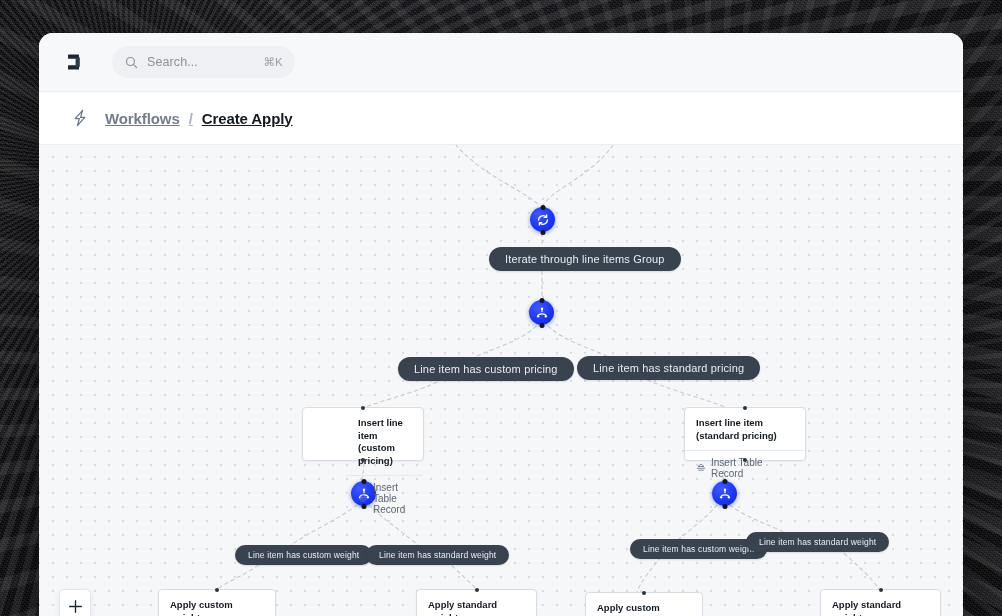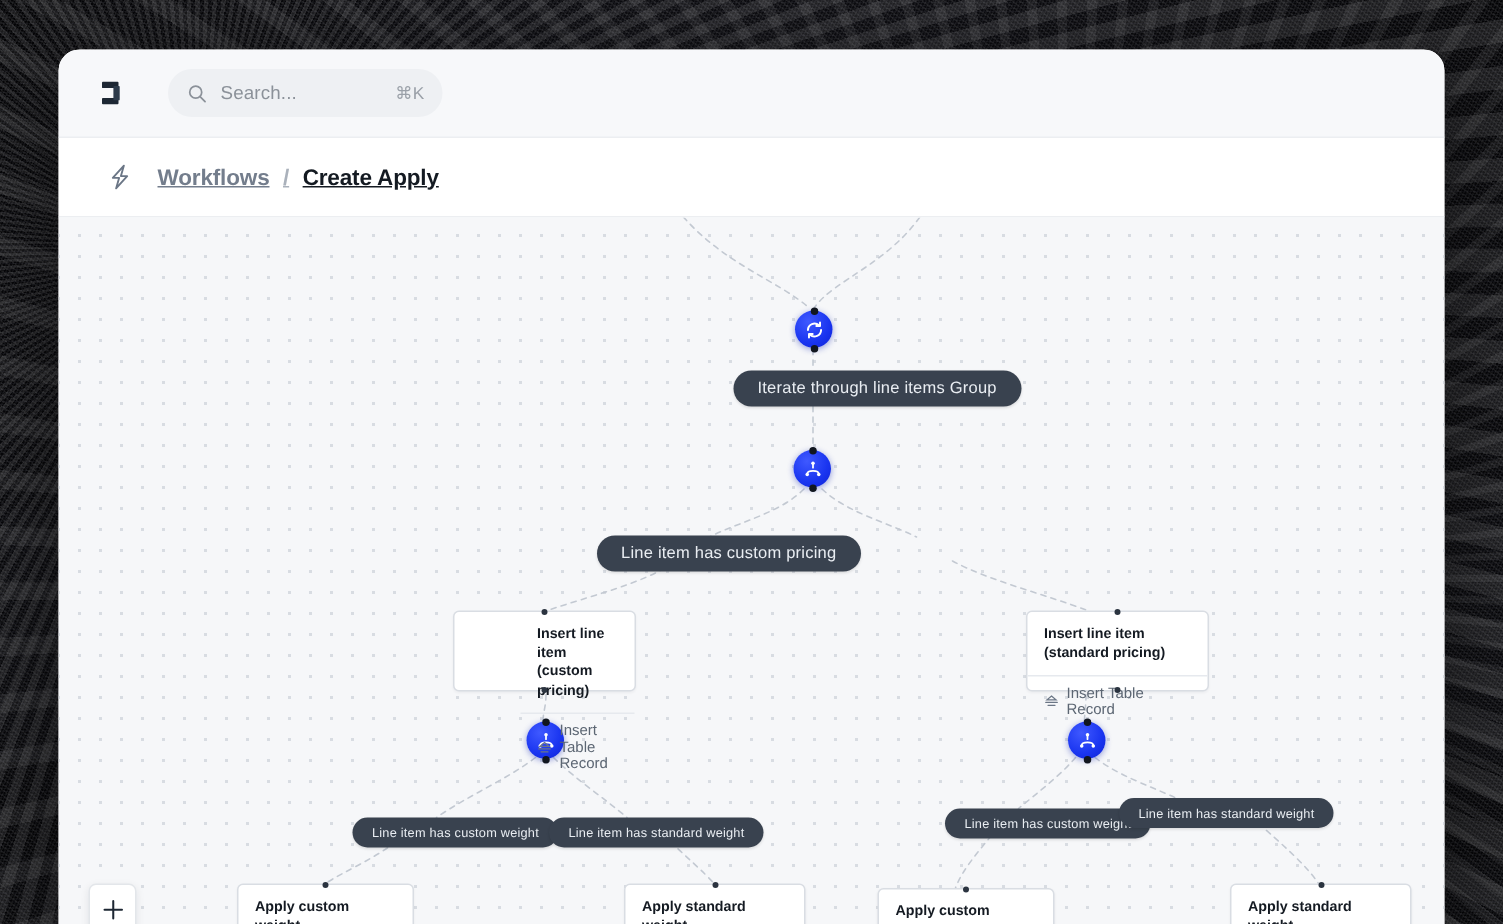--- a/index.html
+++ b/index.html
@@ -308,20 +308,21 @@
           <path d="M8 3.2 L8 6.6" fill="none" stroke="#fff" stroke-width="1.35" stroke-linecap="round"></path>
           <path d="M3.6 11.4 C 3.6 8.2, 12.4 8.2, 12.4 11.4" fill="none" stroke="#fff" stroke-width="1.35" stroke-linecap="round"></path>
           <circle cx="8" cy="3.2" r="1.35" fill="#fff"></circle>
           <circle cx="3.6" cy="11.8" r="1.35" fill="#fff"></circle>
           <circle cx="12.4" cy="11.8" r="1.35" fill="#fff"></circle>
         </svg>
       </div>
 
       <div class="pill big" style="left:450px; top:102px;">Iterate through line items Group</div>
       <div class="pill big" style="left:359px; top:212px;">Line item has custom pricing</div>
+      <div class="pill big" style="left:538px; top:211px;">Line item has standard pricing</div>
       <div class="pill" style="left:196px; top:400px;">Line item has custom weight</div>
       <div class="pill" style="left:327px; top:400px;">Line item has standard weight</div>
       <div class="pill" style="left:591px; top:394px;">Line item has custom weight</div>
       <div class="pill" style="left:707px; top:387px;">Line item has standard weight</div>
 
       <div class="card" style="left:263px; top:262px; width:122px; height:54px;padding-left:44px;">
         <span class="dot top"></span>
         <div class="ctitle">Insert line item (custom pricing)</div>
         <div class="cdiv"></div>
         <div class="csub">

